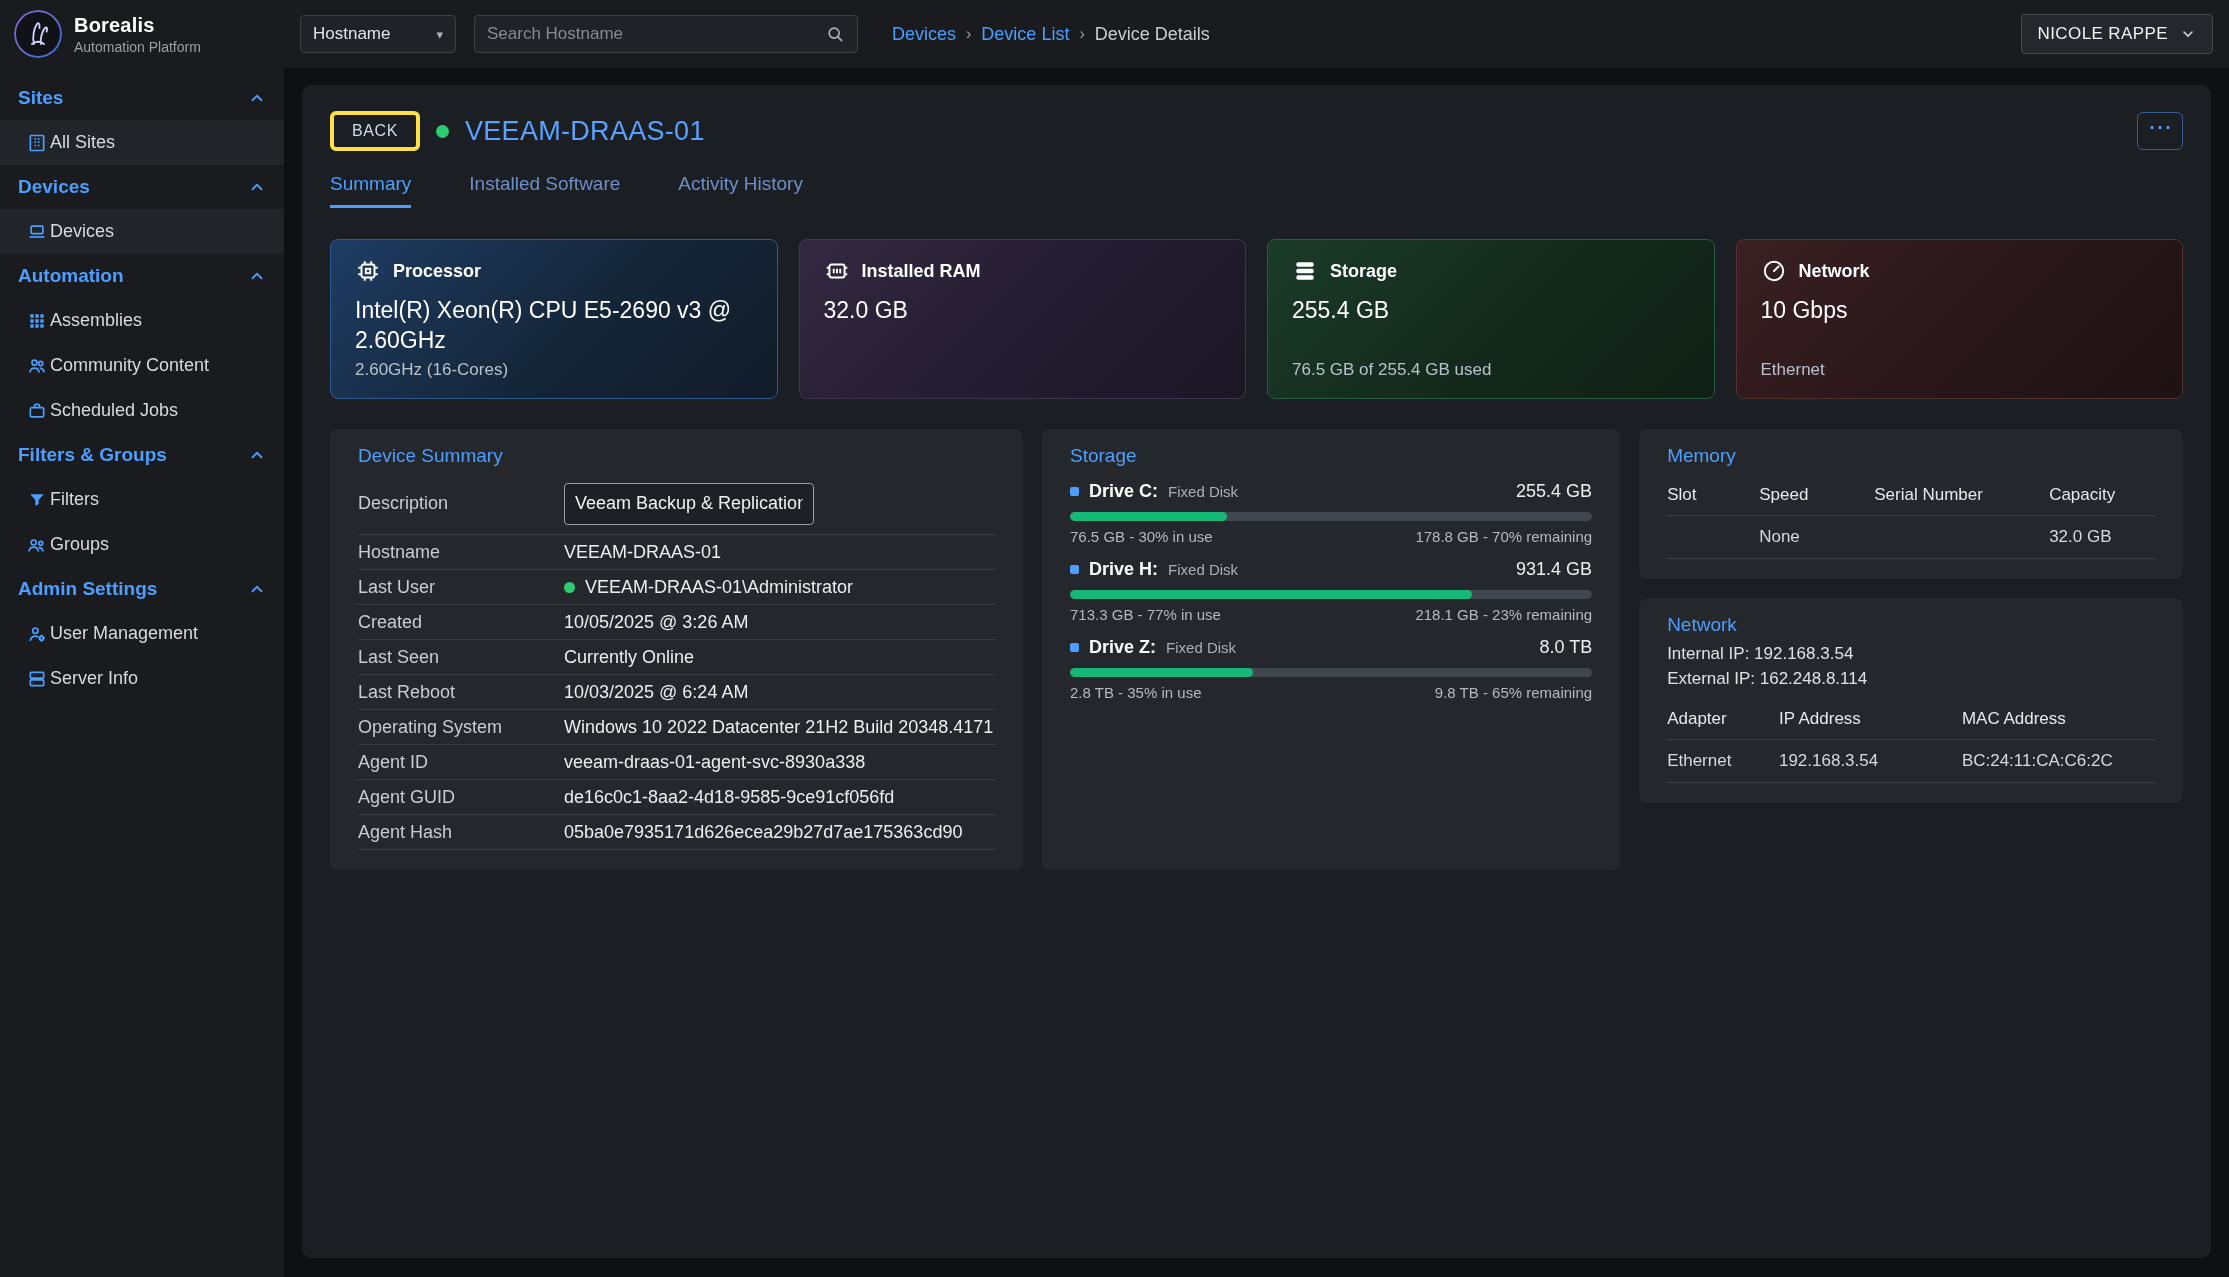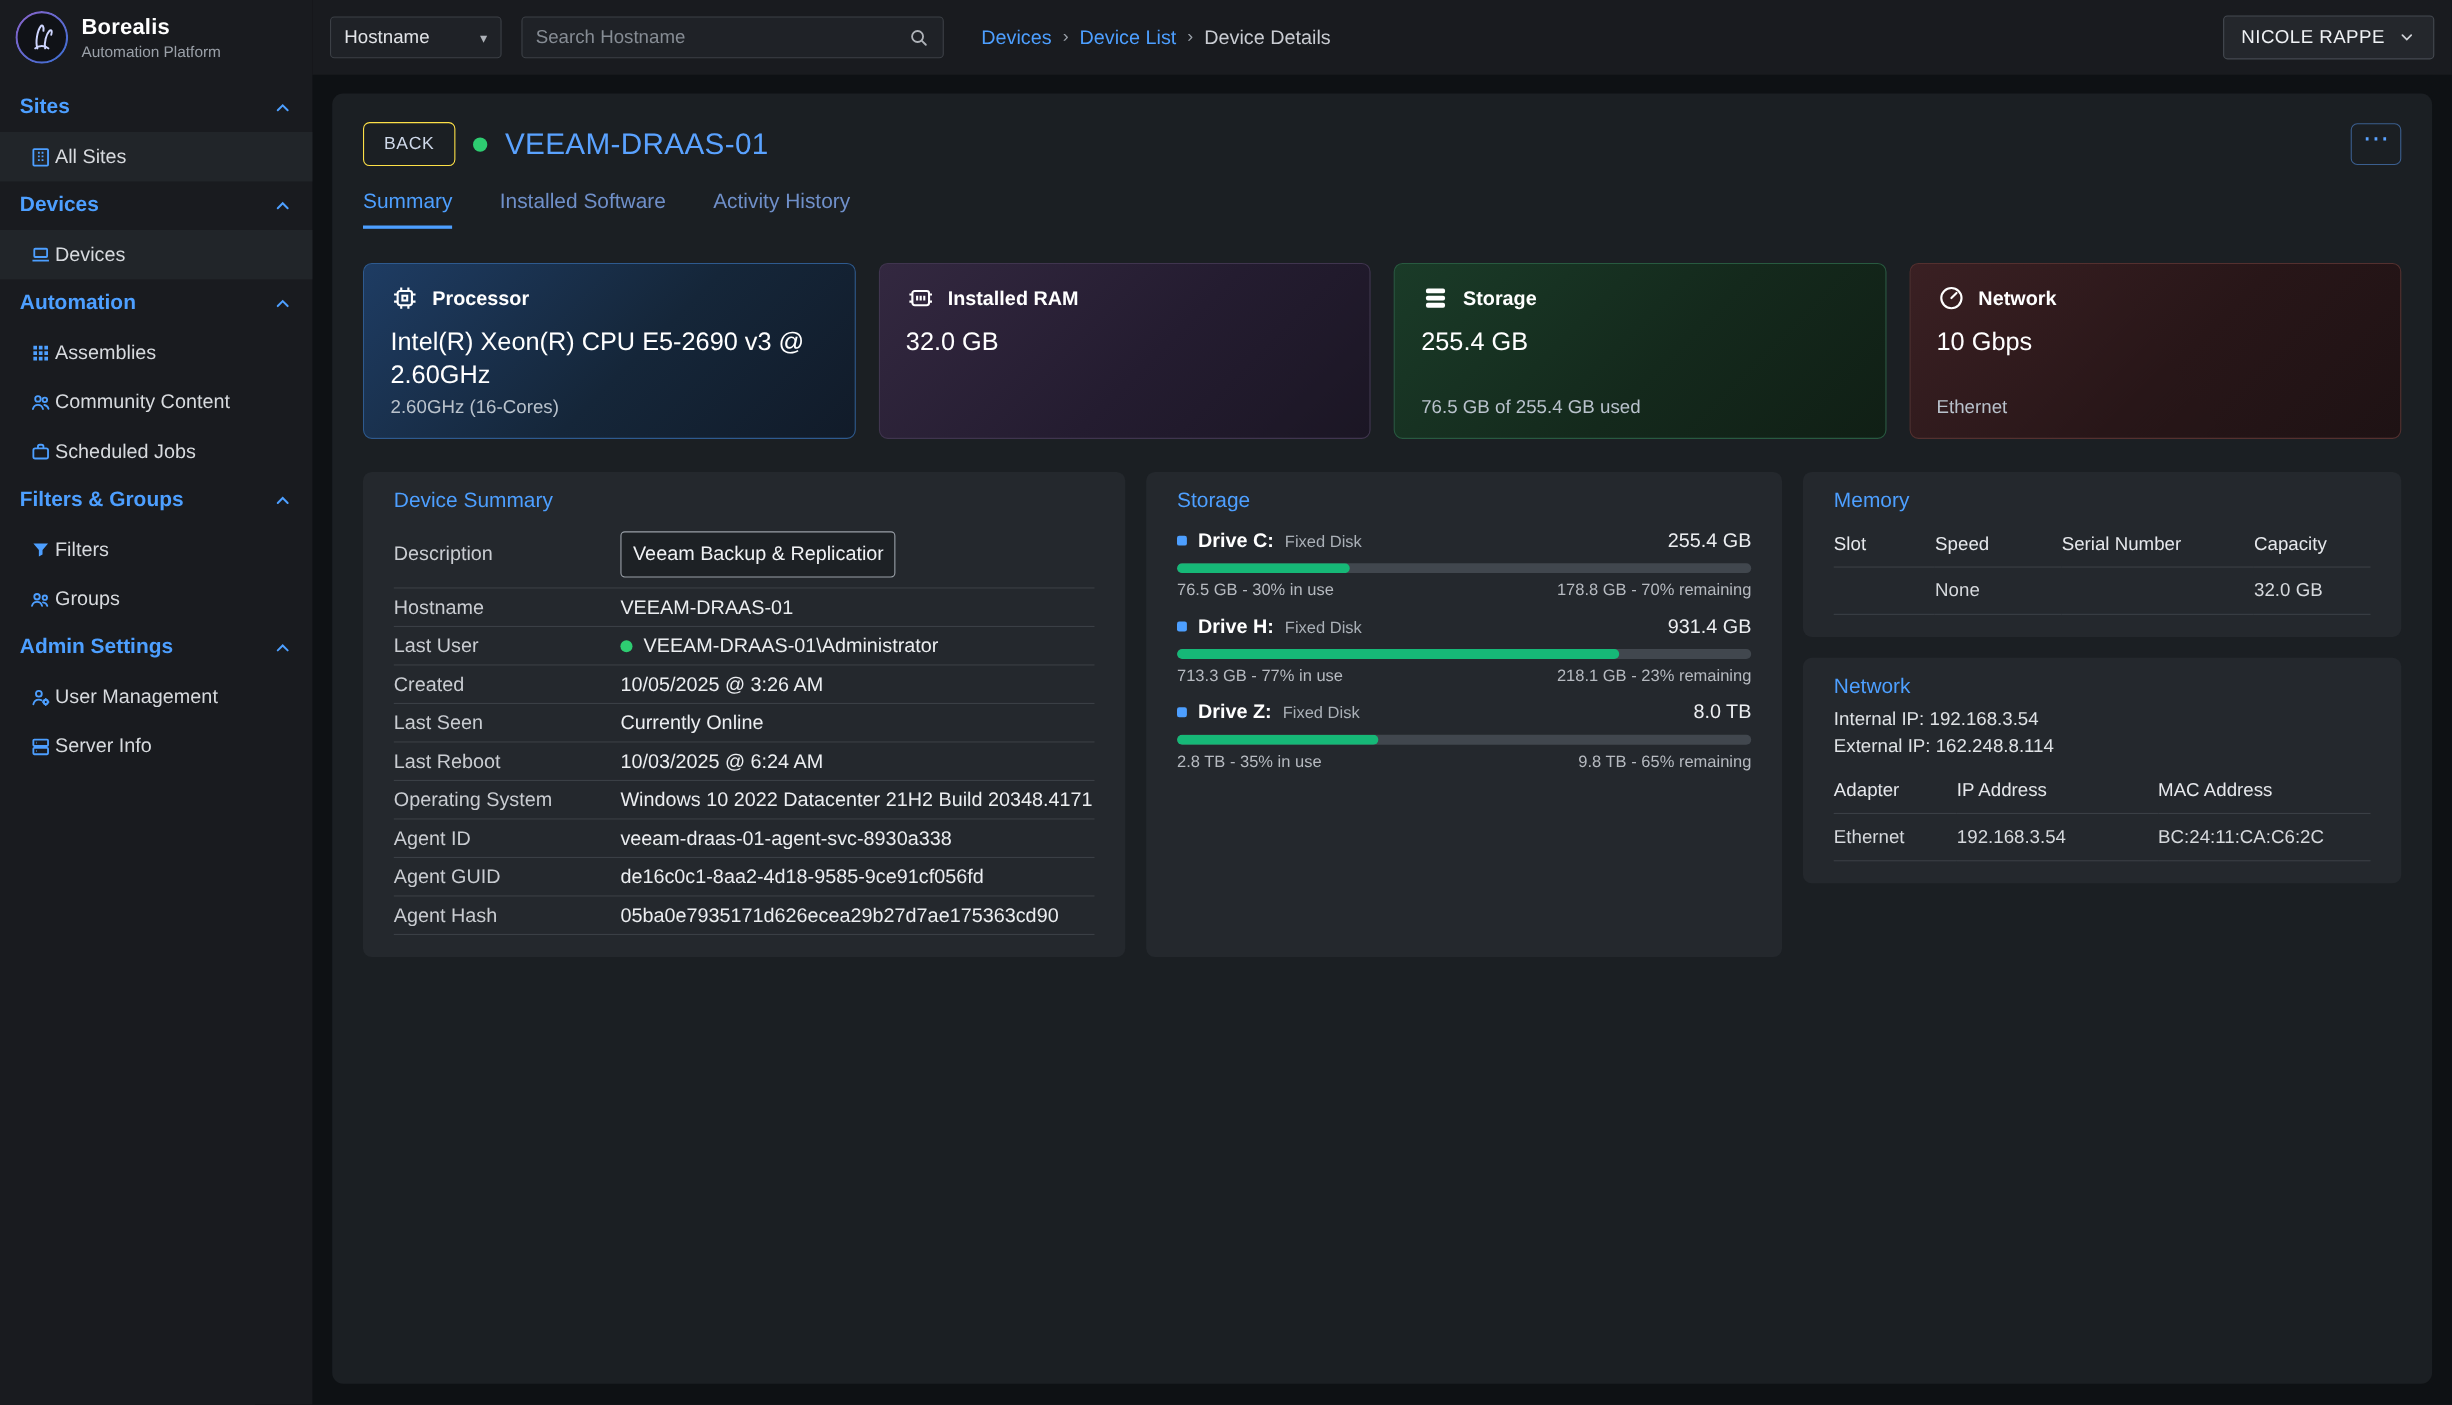--- a/index.html
+++ b/index.html
@@ -70,34 +70,34 @@
   .user-btn .chev { color:#cfd2d7; display:flex; }
 
   .content { flex:1; padding:17px 18px 0 18px; }
   .container {
     background:#1b1f23; border-radius:10px; height:1173px; padding:26px 28px; overflow:hidden;
   }
 
   
   .page-head { display:flex; align-items:center; gap:16px; }
   .back-btn {
-    height:40px; padding:0 18px; background:transparent; border:1px solid #fde047; border-radius:6px;
+    height:40px; padding:0 18px; background:transparent; border:4px solid #fde047; border-radius:6px;
     color:#cfd9ea; font-size:16px; letter-spacing:.6px; cursor:pointer; display:flex; align-items:center;
     font-family:"Liberation Sans", sans-serif;
   }
   .status-dot { width:13px; height:13px; border-radius:50%; background:#2ecc71; }
   .page-title { color:#5aa2ff; font-size:27px; font-weight:500; letter-spacing:.3px; }
   .more-btn {
     margin-left:auto; width:46px; height:38px; background:transparent; border:1px solid #3b5f8f;
     border-radius:6px; color:#5aa2ff; font-size:24px; line-height:1; cursor:pointer;
     display:flex; align-items:center; justify-content:center; padding-bottom:8px;
   }
 
   
-  .tabs { display:flex; gap:43px; margin-top:22px; border-bottom:1px solid transparent; }
+  .tabs { display:flex; gap:58px; margin-top:22px; border-bottom:1px solid transparent; }
   .tab { font-size:19px; color:#6f8fc9; padding-bottom:10px; cursor:pointer; }
   .tab.active { color:#4d9fff; border-bottom:3px solid #4d9fff; }
 
   
   .stats { display:flex; gap:21px; margin-top:30px; }
   .stat-card {
     flex:1; height:160px; border-radius:8px; padding:18px 24px;
     display:flex; flex-direction:column;
   }
   .stat-card.cpu     { background:linear-gradient(135deg,#1e3c63 0%,#152639 55%,#111b29 100%); border:1px solid #2e5a8f; }

